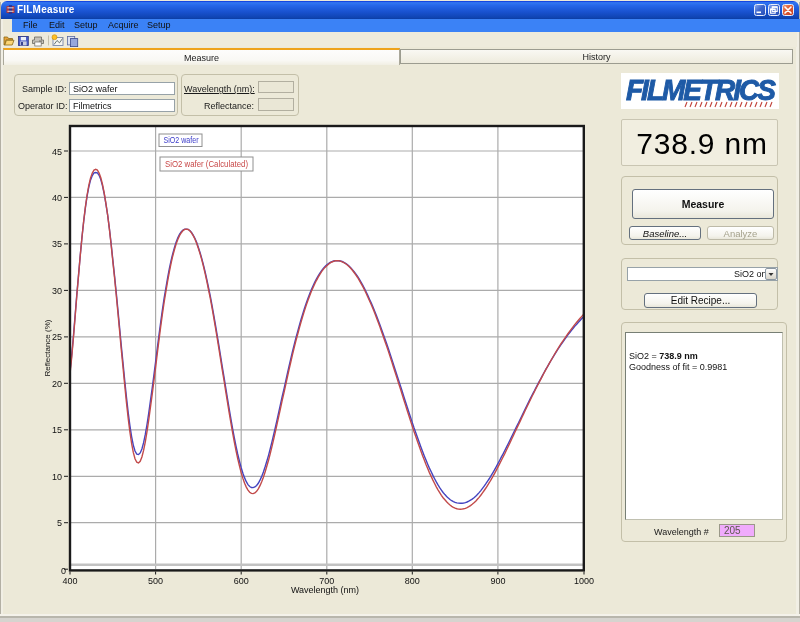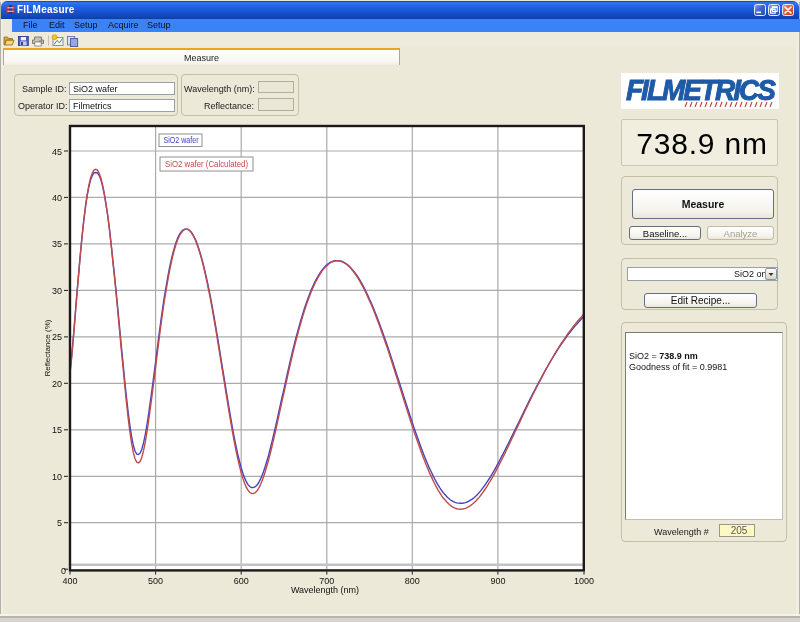--- a/index.html
+++ b/index.html
@@ -98,30 +98,31 @@
  <rect x="36" y="6.5" width="3" height="1.2" fill="#7a786e"></rect>
  <line x1="45.5" y1="1.5" x2="45.5" y2="11.5" stroke="#c4c0ac" stroke-width="1"></line>
  <rect x="50" y="3.5" width="10" height="8" fill="#f6f5f0" stroke="#7a88a8" stroke-width="0.9"></rect>
  <path d="M51,10.5 L54,6.5 L56.5,8.8 L59.5,4.5" fill="none" stroke="#566" stroke-width="0.9"></path>
  <circle cx="51.5" cy="3.2" r="2.5" fill="#ffc025" stroke="#c88a00" stroke-width="0.6"></circle>
  <rect x="64.5" y="2.5" width="7.2" height="8.4" fill="#dce2f2" stroke="#5a6aa0" stroke-width="0.8"></rect>
  <rect x="67.5" y="4.6" width="7.2" height="8" fill="#96a7dc" stroke="#39498c" stroke-width="0.8"></rect>
 </svg>
 <div id="tabs" class="abs">
  <div id="tab1" class="abs">Measure</div>
+ <div id="tab2" class="abs">History</div>
 </div>
 
 <div class="gbox abs" style="left:14px;top:74px;width:164px;height:42px;"></div>
 <div class="lbl abs" style="left:22px;top:84px;width:42px;text-align:right;">Sample ID:</div>
 <div class="tbox abs" style="left:69px;top:82px;width:106px;height:13px;">SiO2 wafer</div>
 <div class="lbl abs" style="left:18px;top:101px;width:46px;text-align:right;">Operator ID:</div>
 <div class="tbox abs" style="left:69px;top:99px;width:106px;height:13px;">Filmetrics</div>
 
 <div class="gbox abs" style="left:181px;top:74px;width:118px;height:42px;"></div>
-<div class="lbl abs" style="left:184px;top:84px;width:70px;text-align:center;">Wavelength (nm):</div>
+<div class="lbl abs" style="left:184px;top:84px;width:70px;text-align:center;text-decoration:underline;">Wavelength (nm):</div>
 <div class="dbox abs" style="left:258px;top:81px;width:36px;height:12px;"></div>
 <div class="lbl abl abs lbl" style="left:184px;top:101px;width:70px;text-align:right;">Reflectance:</div>
 <div class="dbox abs" style="left:258px;top:98px;width:36px;height:13px;"></div>
 
 <div id="logo" class="abs">
  <div id="logotext" class="abs">FILMETRICS</div>
  <svg class="abs" style="left:0;top:0;" width="158" height="36" viewBox="0 0 158 36">
   <g stroke="#c04038" stroke-width="1.1">
    <line x1="64" y1="34" x2="66" y2="29"></line>
         <line x1="69" y1="34" x2="71" y2="29"></line>
@@ -142,36 +143,36 @@
    <line x1="144" y1="34" x2="146" y2="29"></line>
         <line x1="149" y1="34" x2="151" y2="29"></line>
   </g>
  </svg>
 </div>
 
 <div id="nmbox" class="abs">738.9 nm</div>
 
 <div class="gbox abs" style="left:621px;top:176px;width:157px;height:69px;"></div>
 <div class="btn abs" style="left:632px;top:189px;width:142px;height:30px;font-size:10.5px;font-weight:bold;line-height:28px;border-width:1px;">Measure</div>
-<div class="btn abs" style="left:629px;top:226px;width:72px;height:14px;font-size:9.5px;line-height:13px;">Baseline...</div>
+<div class="btn abs" style="left:629px;top:226px;width:72px;height:14px;font-size:9.5px;line-height:13px;font-style:italic;">Baseline...</div>
 <div class="btn abs" style="left:707px;top:226px;width:67px;height:14px;font-size:9.5px;line-height:13px;border-color:#bdbaa8;color:#a5a28c;">Analyze</div>
 
 <div class="gbox abs" style="left:621px;top:258px;width:157px;height:52px;"></div>
 <div class="tbox abs" style="left:627px;top:267px;width:151px;height:14px;text-align:right;">SiO2 on Si</div>
 <div class="abs" style="left:765px;top:268px;width:12px;height:12px;background:linear-gradient(180deg,#fefefe,#d7d3c8);border:1px solid #8b97a2;border-radius:2px;box-sizing:border-box;">
  <svg width="10" height="10" viewBox="0 0 10 10" style="display:block">
       <path d="M2.5,4 L7.5,4 L5,7 Z" fill="#333"></path>
     </svg>
 </div>
 <div class="btn abs" style="left:644px;top:293px;width:113px;height:15px;font-size:10px;line-height:14px;">Edit Recipe...</div>
 
 <div class="gbox abs" style="left:621px;top:322px;width:166px;height:220px;"></div>
 <div id="results" class="abs">SiO2 = <b>738.9 nm</b><br>Goodness of fit = 0.9981</div>
 <div class="lbl abs" style="left:654px;top:527px;">Wavelength #</div>
-<div class="abs" style="left:719px;top:524px;width:36px;height:13px;background:#fef9c3;border:1px solid #9a9888;box-sizing:border-box;font-size:10px;color:#5a574c;padding-left:4px;text-align:center;">205</div>
+<div class="abs" style="left:719px;top:524px;width:36px;height:13px;background:#f0abfc;border:1px solid #9a9888;box-sizing:border-box;font-size:10px;color:#5a574c;padding-left:4px;">205</div>
 
 <svg class="abs" style="left:0;top:0;" width="800" height="622" viewBox="0 0 800 622">
  <rect x="70" y="126" width="514" height="444.5" fill="#ffffff"></rect>
  <g stroke="#ababab" stroke-width="1.2">
   <line x1="70" y1="151.0" x2="584" y2="151.0"></line>
   <line x1="70" y1="197.4" x2="584" y2="197.4"></line>
   <line x1="70" y1="243.9" x2="584" y2="243.9"></line>
   <line x1="70" y1="290.4" x2="584" y2="290.4"></line>
   <line x1="70" y1="336.9" x2="584" y2="336.9"></line>
   <line x1="70" y1="383.3" x2="584" y2="383.3"></line>

